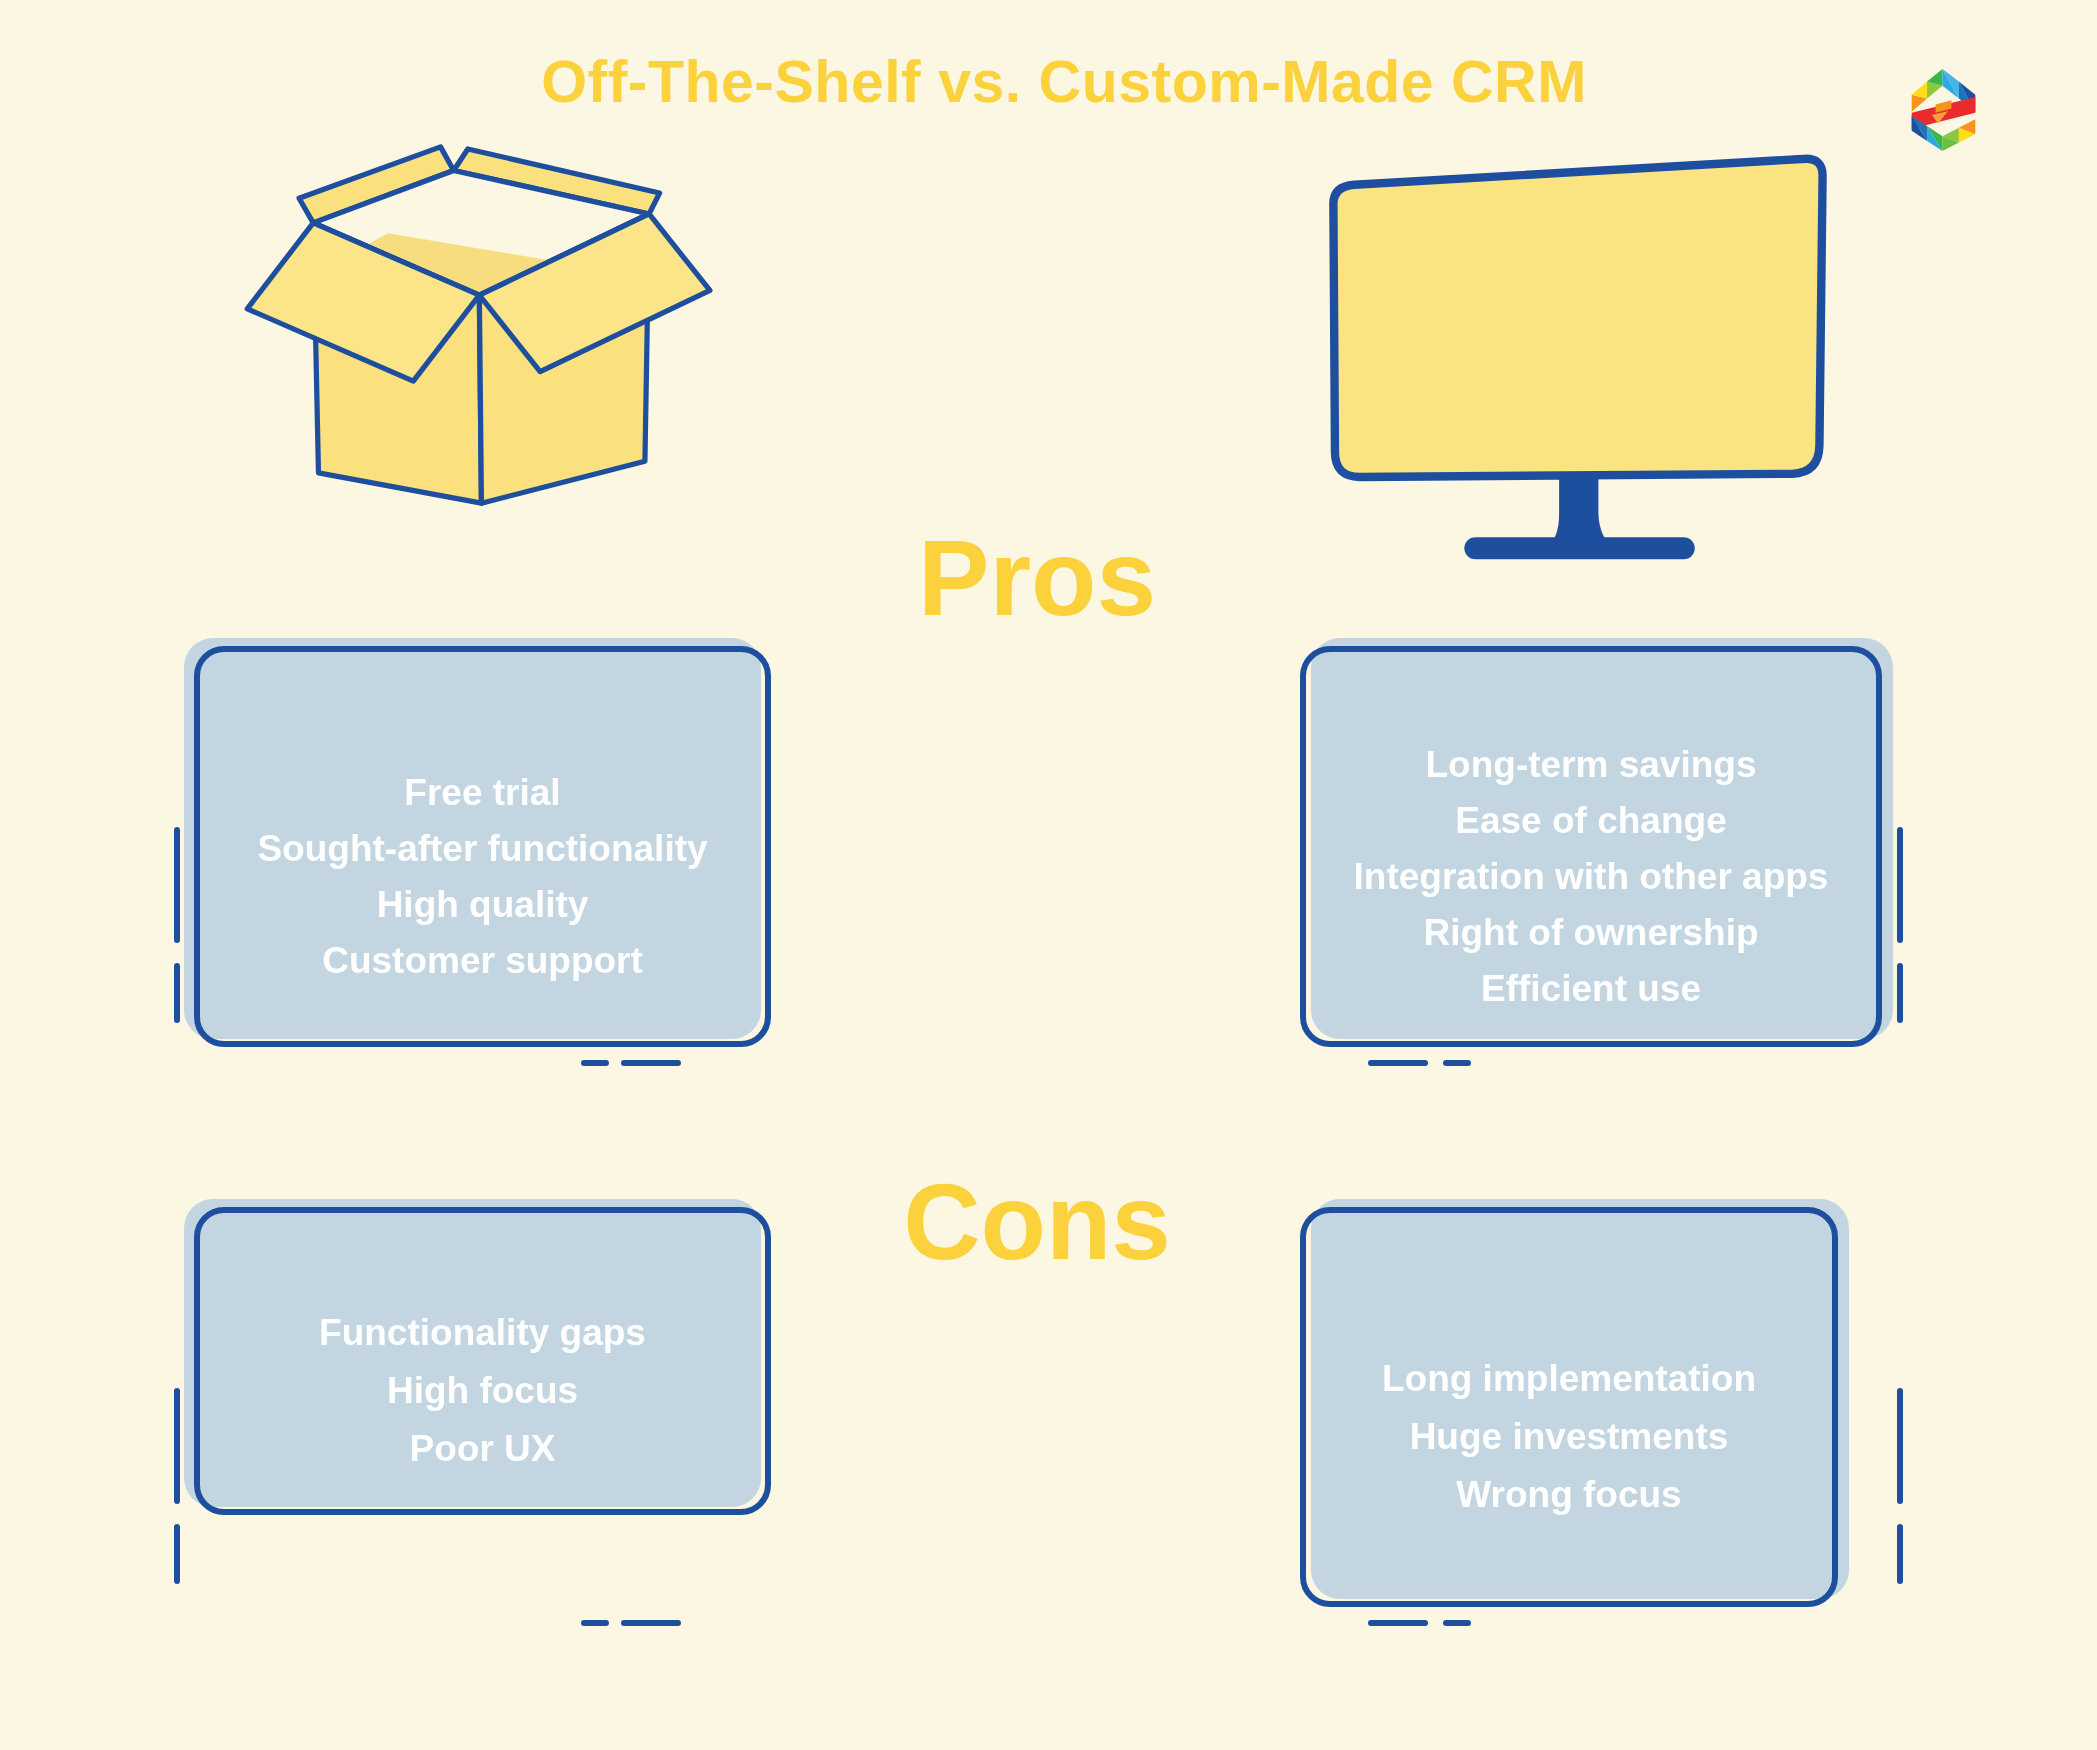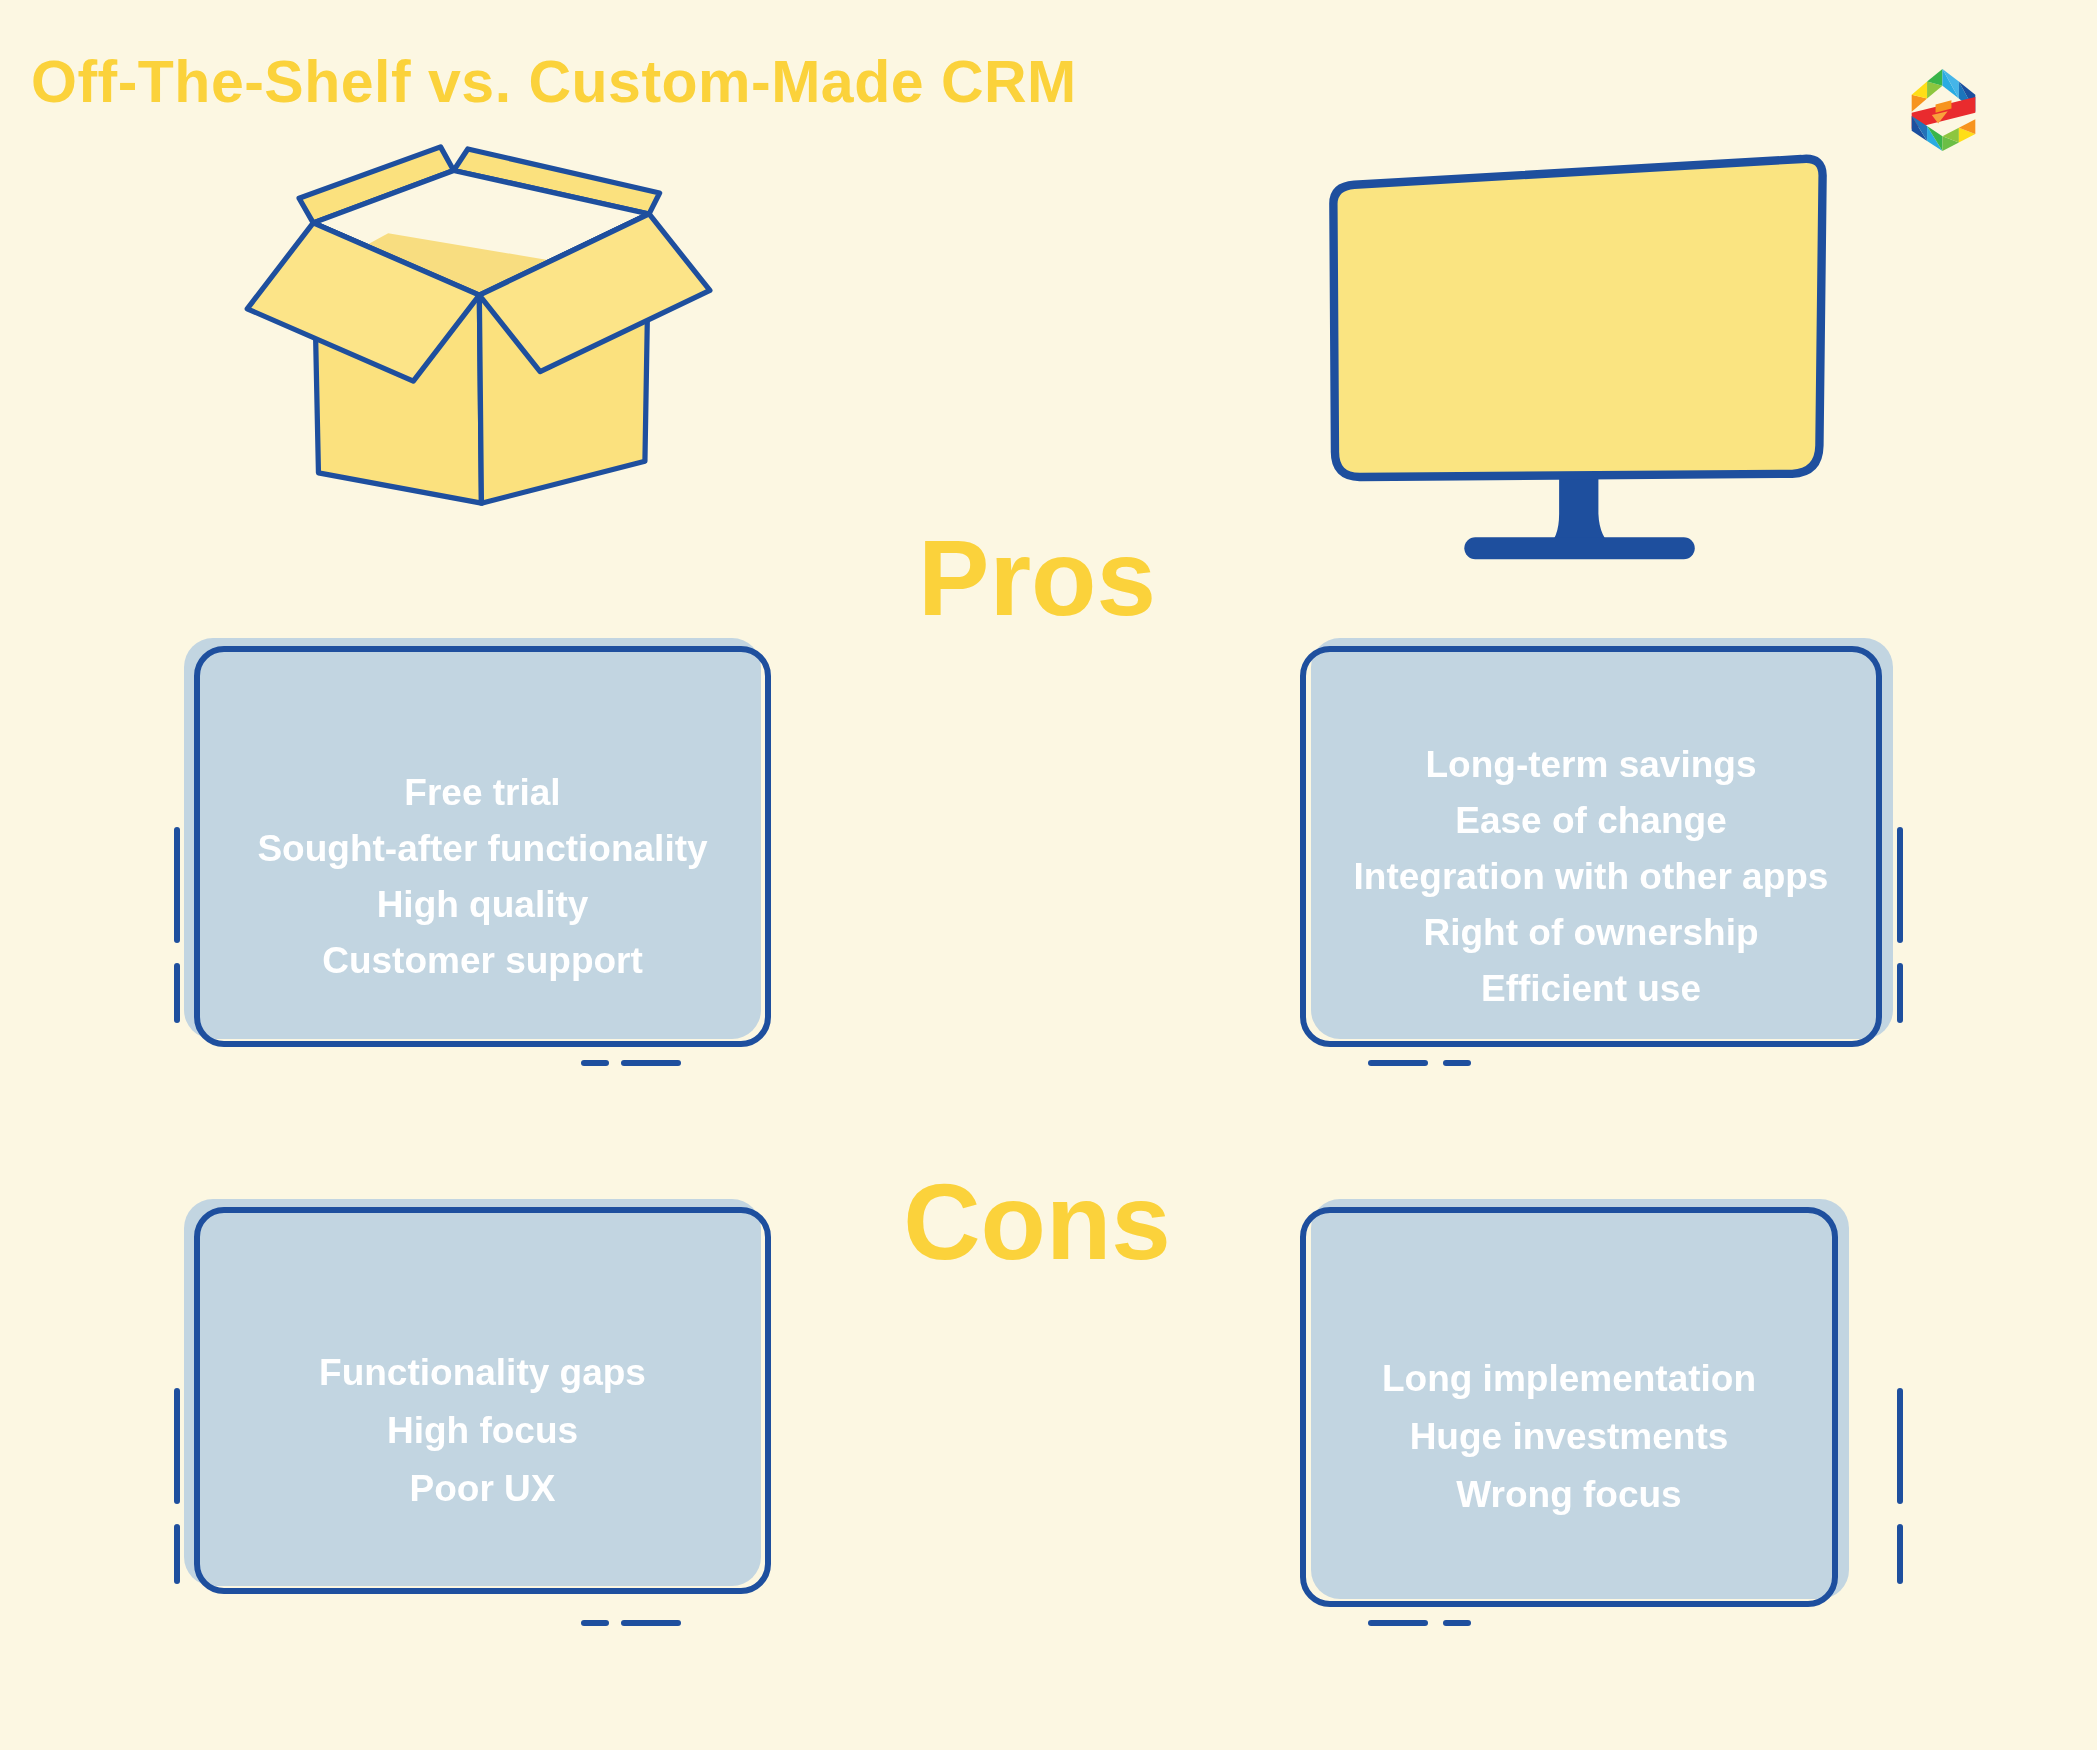--- a/index.html
+++ b/index.html
@@ -5,38 +5,38 @@
   html,body{margin:0;padding:0;background:#FCF7E2;}
   .canvas{
     position:relative;
     width:2097px;height:1750px;
     background:#FCF7E2;
     font-family:"Liberation Sans", sans-serif;
     overflow:hidden;
   }
   .title{
     position:absolute;top:48px;left:31px;right:0;
-    margin:0;text-align:left;
+    margin:0;text-align:center;
     font-size:59px;font-weight:bold;letter-spacing:0.5px;
     color:#FBD23B;
   }
   .logo{position:absolute;left:1911px;top:62px;width:65px;height:89px;}
   .illus{position:absolute;}
   .box-illus{left:210px;top:131px;width:524px;height:430px;}
   .monitor-illus{left:1327px;top:147px;width:503px;height:419px;}
   .section-heading{
     position:absolute;left:0;right:23px;margin:0;text-align:center;
     font-size:107px;font-weight:bold;color:#FBD23B;line-height:1.1;
   }
   .heading-pros{top:520px;}
   .heading-cons{top:1164px;}
   .card{position:absolute;}
   .card-pros-left {left:194px; top:646px;width:577px;height:401px;}
   .card-pros-right{left:1300px;top:646px;width:582px;height:401px;}
-  .card-cons-left {left:194px; top:1207px;width:577px;height:387px;}
+  .card-cons-left {left:194px; top:1207px;width:577px;height:308px;}
   .card-cons-right{left:1300px;top:1207px;width:538px;height:400px;}
   .card-fill{
     position:absolute;width:100%;height:100%;
     background:#C2D5E1;border-radius:29px;
   }
   .fill-left {left:-10.5px;top:-8.4px;}
   .fill-right{left:10.5px; top:-8.4px;}
   .card-border{
     position:absolute;inset:0;
     border:6.8px solid #1E4F9E;border-radius:30px;

